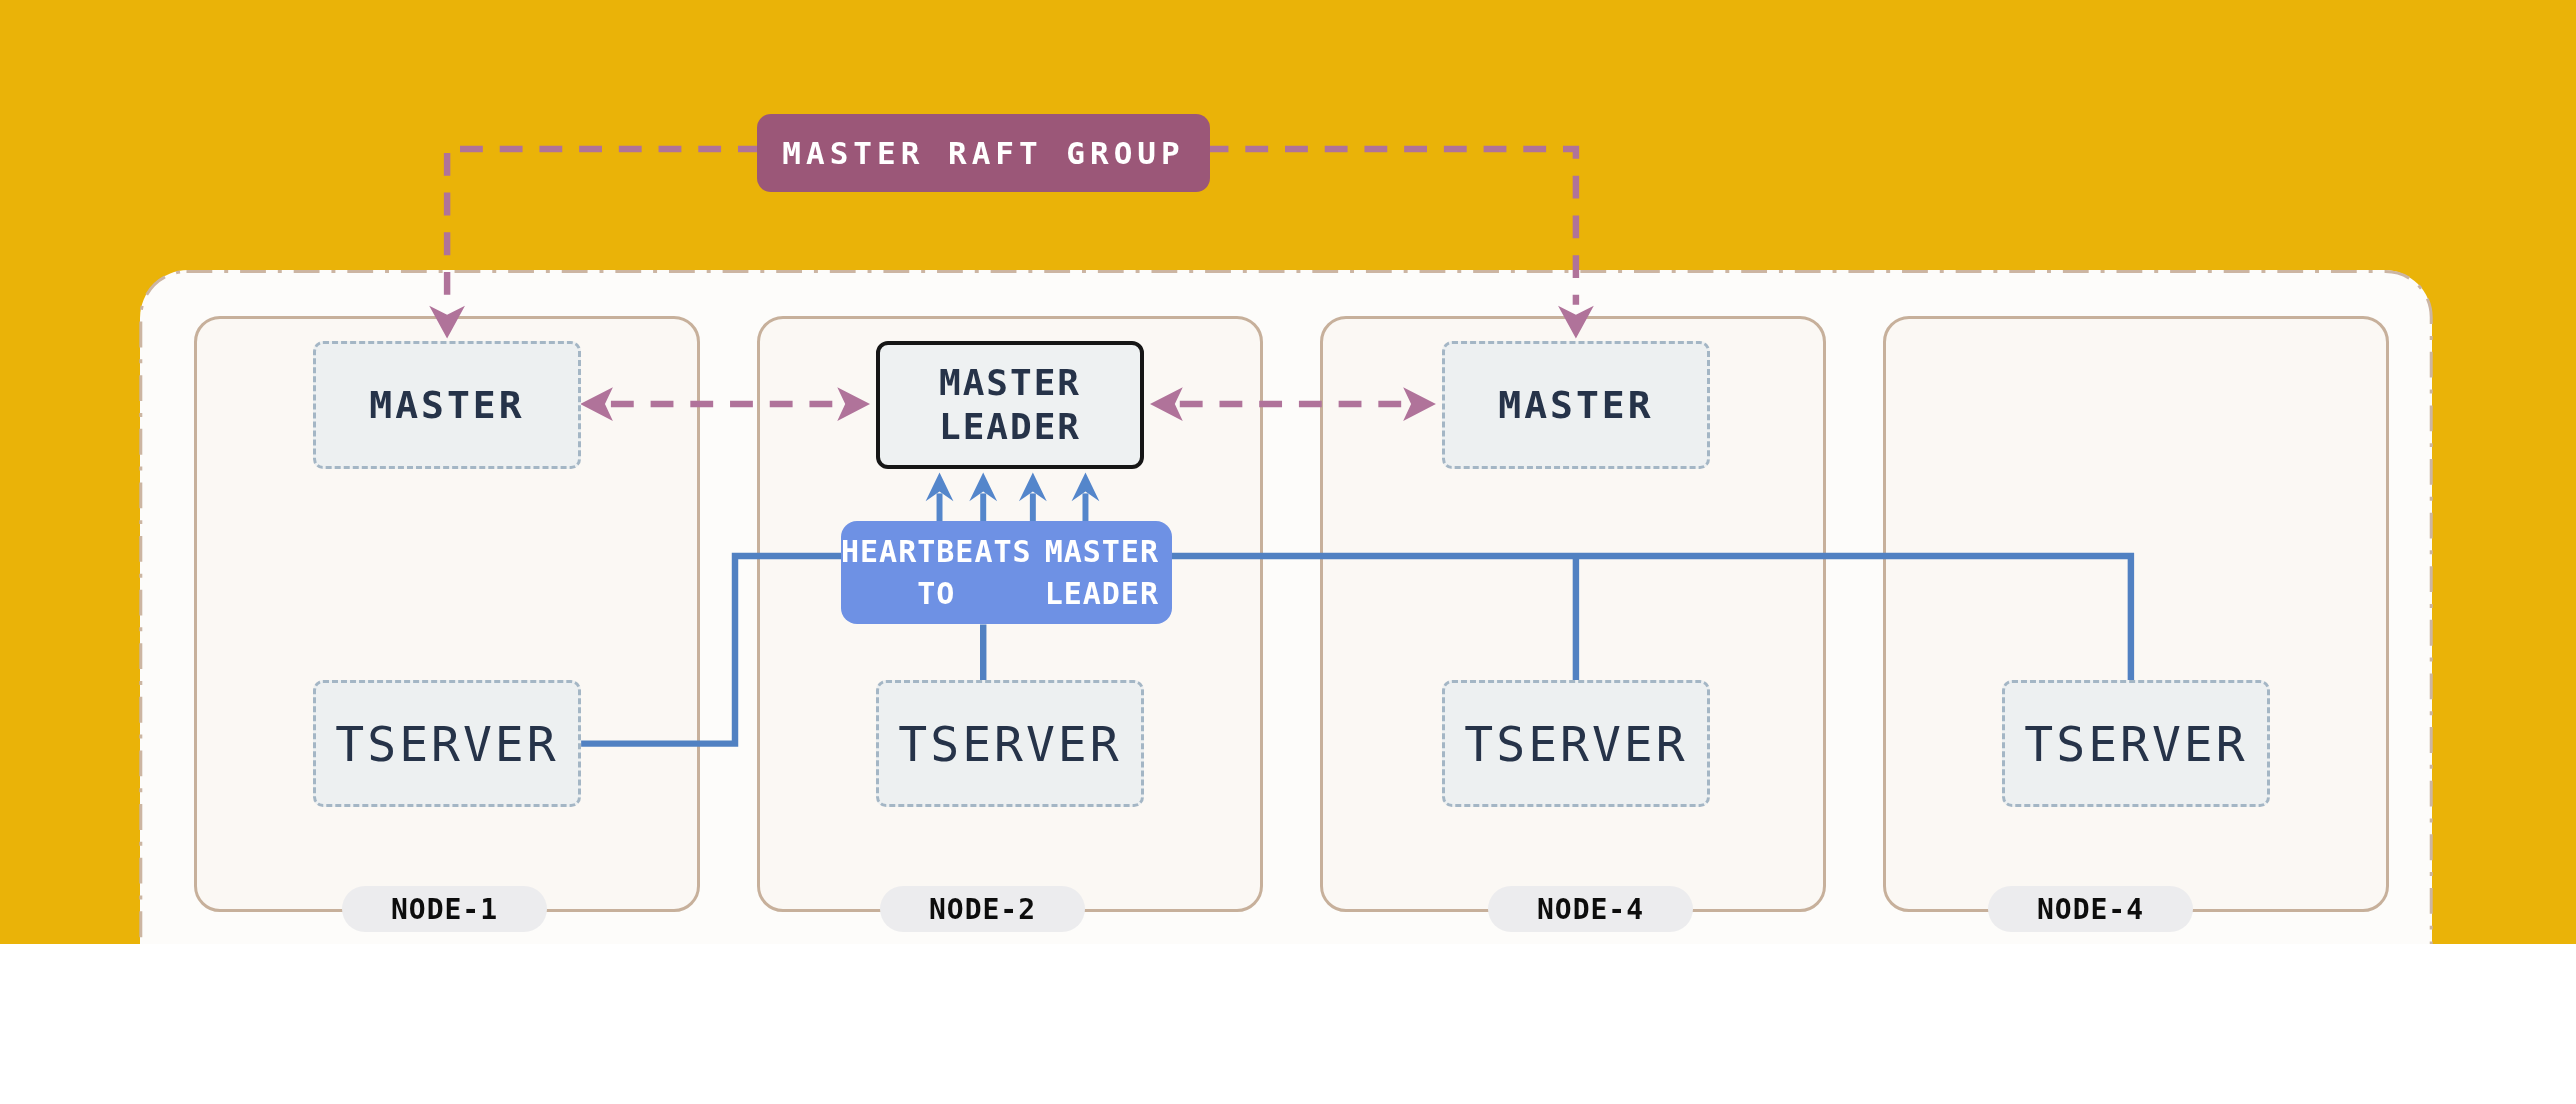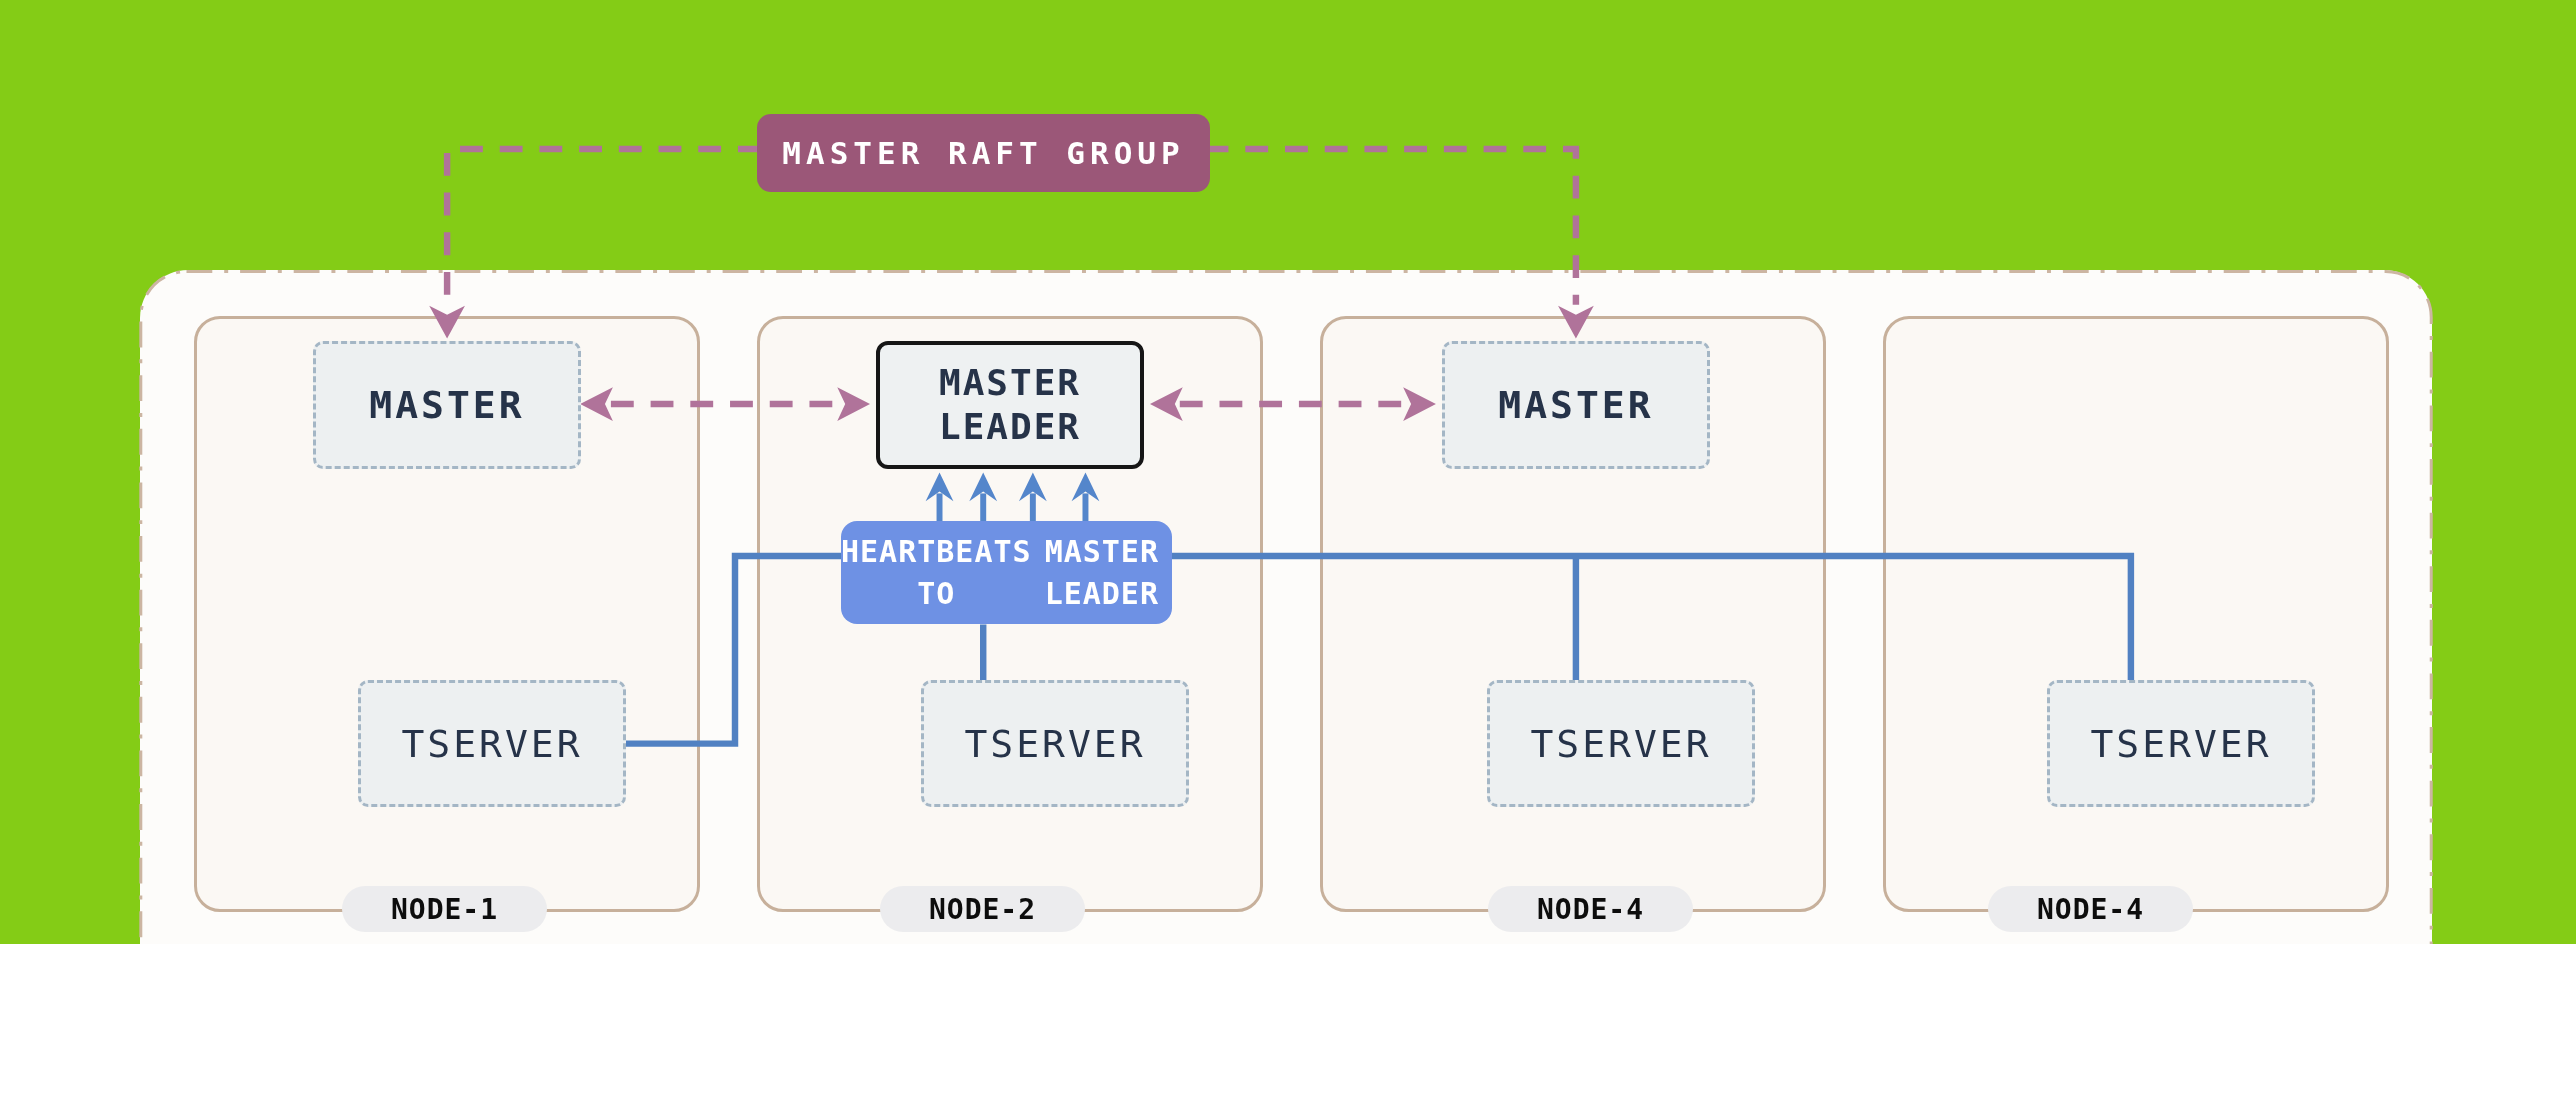--- a/index.html
+++ b/index.html
@@ -1,19 +1,19 @@
 <!DOCTYPE html>
 <html><head>
 <meta charset="utf-8">
 <style>
   html,body{margin:0;padding:0;background:#ffffff;}
   .stage{
     position:relative;
     width:2576px;height:944px;
-    background:#84cc16;
+    background:#eab308;
     font-family:"DejaVu Sans Mono","Liberation Mono",monospace;
     overflow:hidden;
   }
   .outer-bg{
     position:absolute;left:140px;top:270px;width:2292px;height:723px;
     background:#fdfcfa;border-radius:48px;z-index:0;
   }
   .node{
     position:absolute;top:316px;width:506px;height:596px;
     background:#fbf8f4;border:3px solid #c7b09b;border-radius:26px;
@@ -24,21 +24,21 @@
   .box{
     position:absolute;box-sizing:border-box;z-index:3;
     display:flex;align-items:center;justify-content:center;
     text-align:center;color:#263349;
   }
   .dashedbox{
     background:#edf0f1;border:3px dashed #a4b6c5;border-radius:10px;
     width:268px;height:128px;
   }
   .master{font-size:38px;font-weight:700;letter-spacing:3px;}
-  .tserver{font-size:38px;font-weight:400;letter-spacing:3px;top:680px;height:127px;margin-left:45px;}
+  .tserver{font-size:48px;font-weight:400;letter-spacing:3px;top:680px;height:127px;}
   .m1{left:313px;top:341px}.m3{left:1442px;top:341px}
   .t1{left:313px}.t2{left:876px}.t3{left:1442px}.t4{left:2002px}
   .leaderbox{
     left:876px;top:341px;width:268px;height:128px;
     background:#eef1f2;border:4px solid #161616;border-radius:12px;
     font-size:36px;font-weight:700;line-height:1.22;letter-spacing:2px;
     flex-direction:column;
   }
   .badge{
     left:757px;top:114px;width:453px;height:78px;

